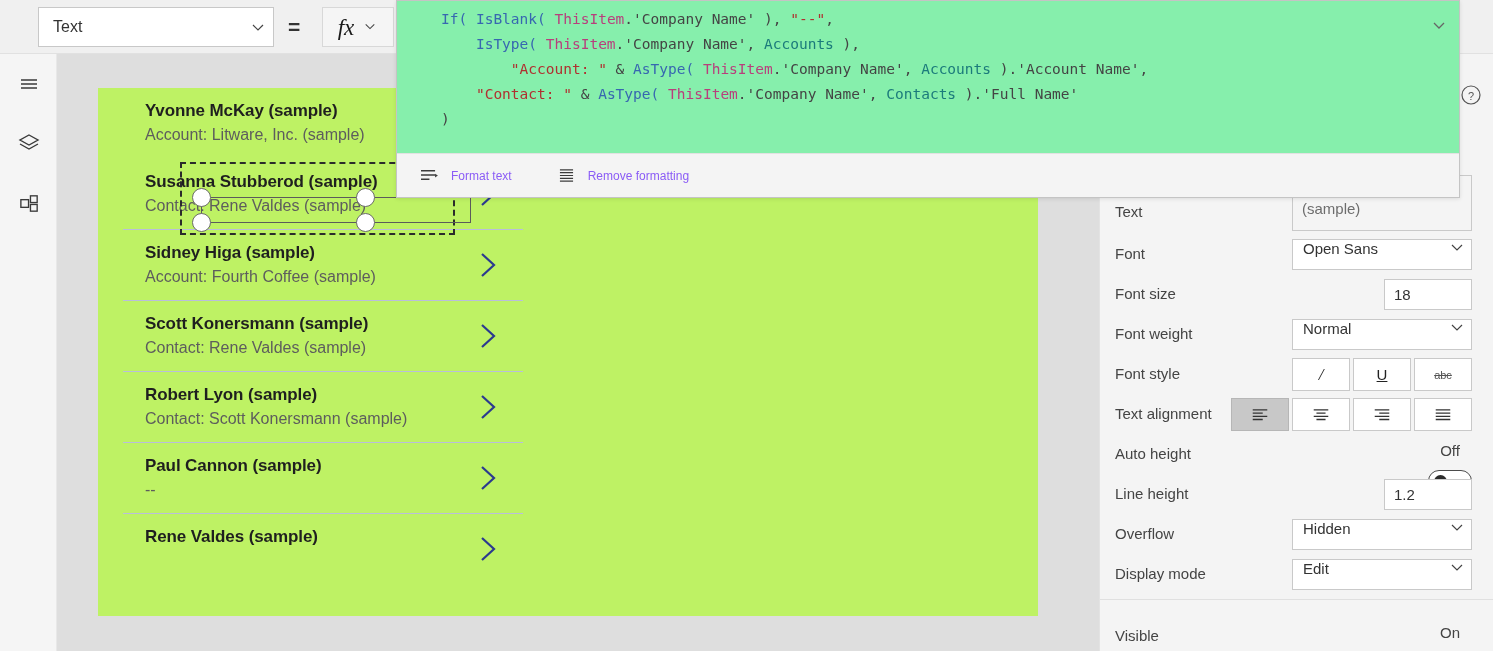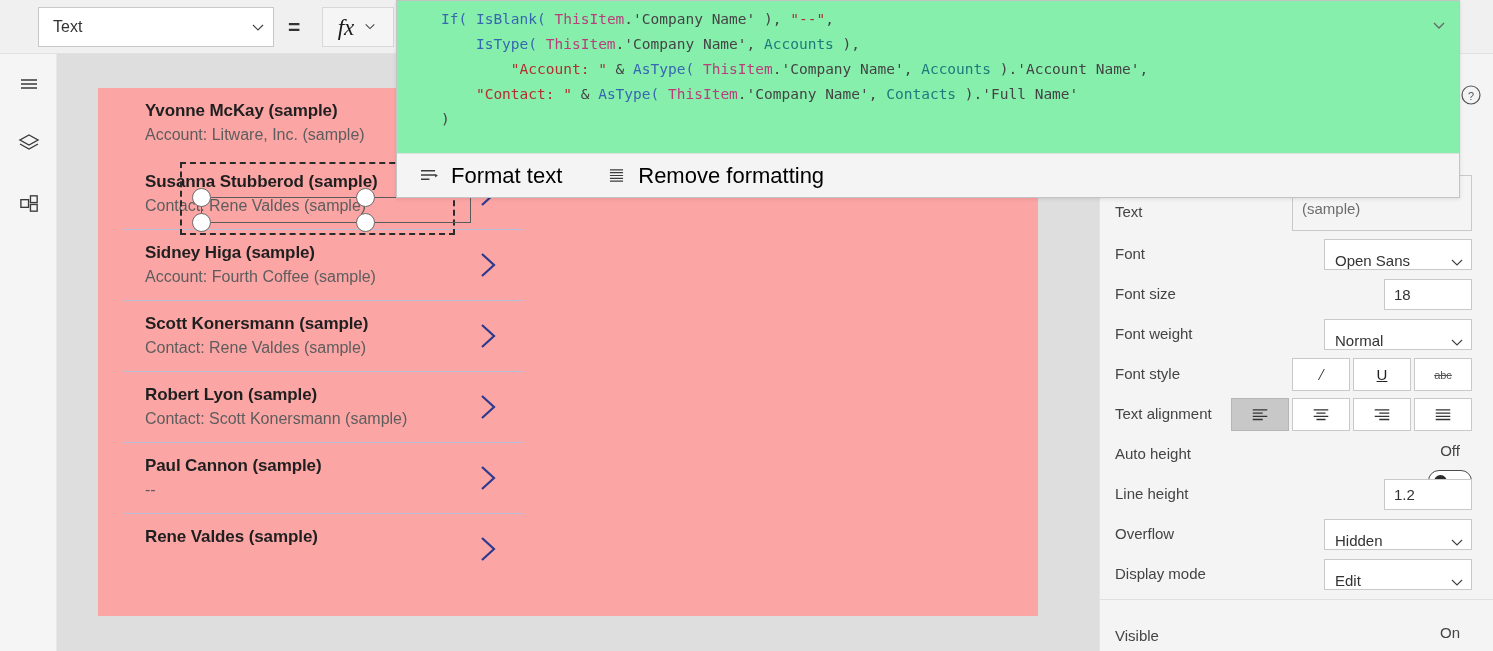--- a/index.html
+++ b/index.html
@@ -65,21 +65,21 @@
 
   
   .canvas-area {
     position: absolute; left: 57px; top: 54px;
     width: 1042px; height: 597px;
     background: #dedede;
   }
   .app-screen {
     position: absolute; left: 41px; top: 34px;
     width: 940px; height: 528px;
-    background: #fca5a5;
+    background: #bef264;
   }
 
   
   .gallery {
     position: absolute; left: 25px; top: 0px; width: 400px; height: 528px;
   }
   .gal-item {
     position: relative; height: 71px; width: 400px;
     border-bottom: 1px solid #b9bedb;
     padding: 12px 0 0 22px;
@@ -138,23 +138,23 @@
   .prop-row {
     position: absolute; left: 0; width: 394px; height: 40px;
     display: flex; align-items: center;
   }
   .prop-label {
     position: absolute; left: 15px; font-size: 15px; color: #444444;
     line-height: 40px;
   }
   .ctl-dropdown {
     position: absolute; right: 22px; top: 5px;
-    width: 148px; height: 31px;
+    width: 180px; height: 31px;
     background: #ffffff; border: 1px solid #c9c9c9;
-    display: flex; align-items: flex-end; padding: 0 7px 0 10px;
+    display: flex; align-items: flex-start; padding: 0 7px 0 10px;
     cursor: pointer;
   }
   .ctl-dropdown .val {
     flex: 1; font-size: 15px; color: #333333;
   }
   .ctl-textbox {
     position: absolute; right: 22px; top: 5px;
     width: 88px; height: 31px;
     background: #ffffff; border: 1px solid #c9c9c9;
     display: flex; align-items: center; padding: 0 9px;
@@ -254,21 +254,21 @@
   }
   .formula-foot {
     position: absolute; left: 0; bottom: 0; width: 1062px; height: 44px;
     background: #f4f4f4; border-top: 1px solid #e2e2e2;
     display: flex; align-items: center; padding-left: 22px; gap: 46px;
   }
   .foot-btn {
     display: flex; align-items: center; gap: 13px;
     cursor: pointer;
   }
-  .foot-btn .txt { font-size: 22px; color: #000000; }
+  .foot-btn .txt { font-size: 12px; color: #8b5cf6; }
   .foot-btn svg { display: block; }
 </style>
 </head>
 <body>
 
 <div id="app">
 
   <div class="topbar">
     <div class="prop-select">
       <span class="label">Text</span>

